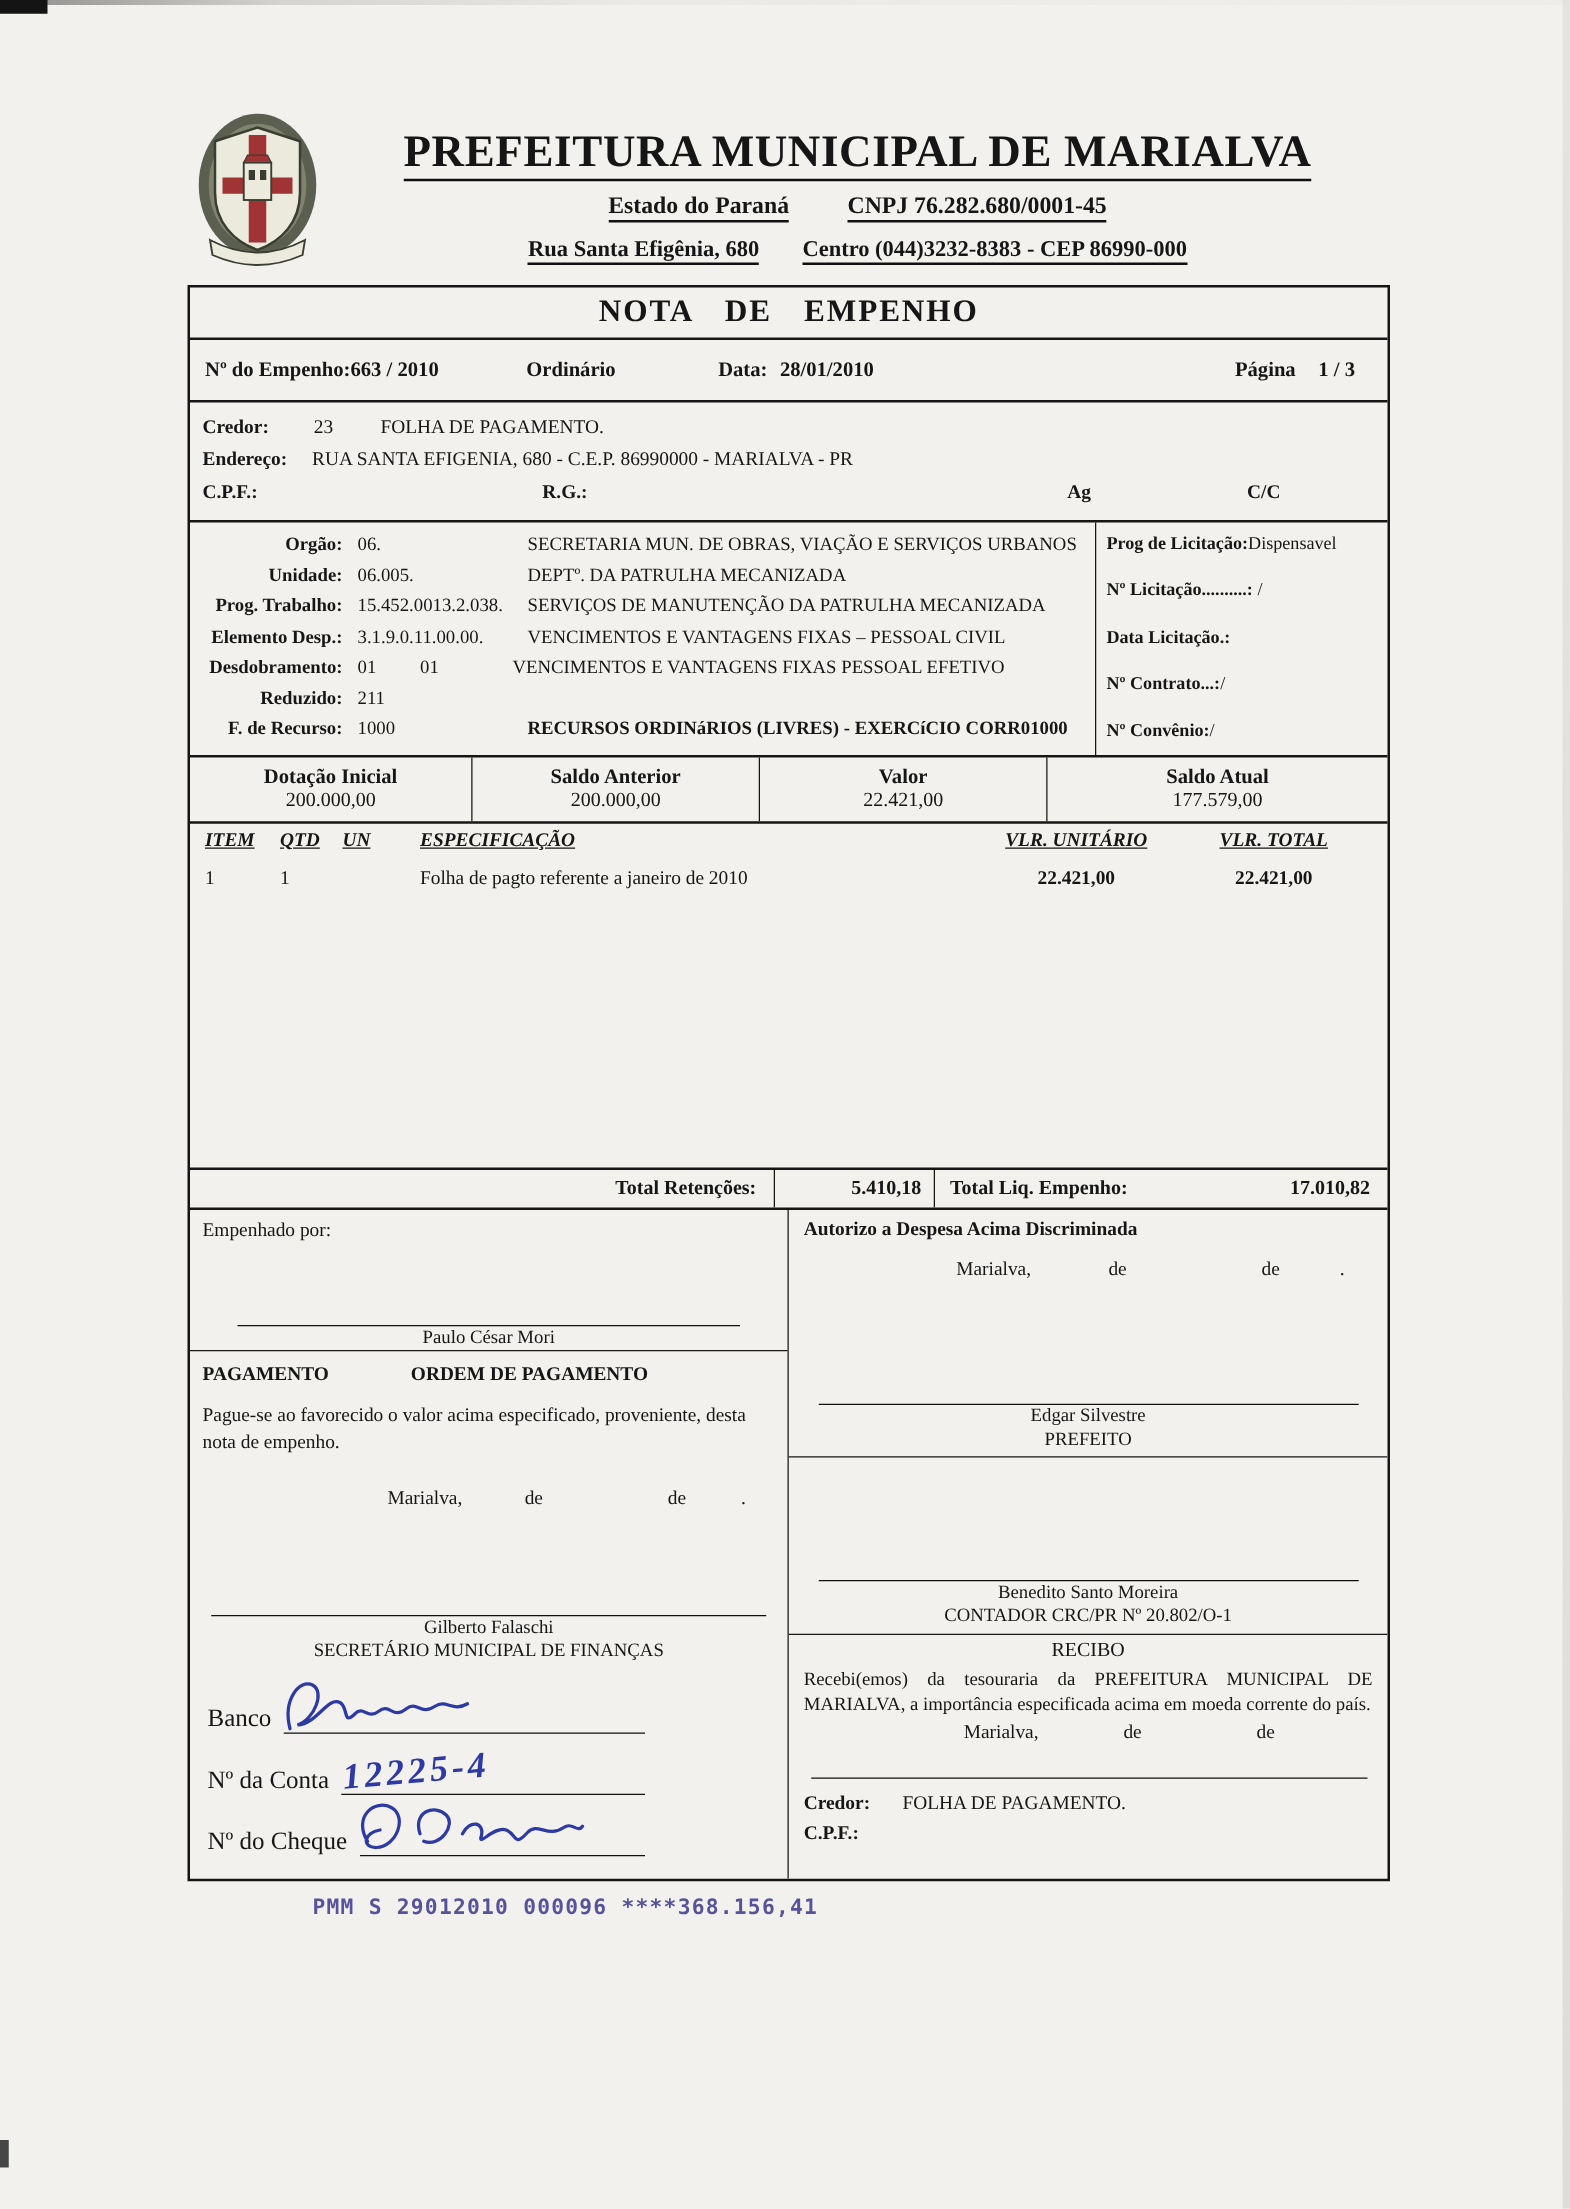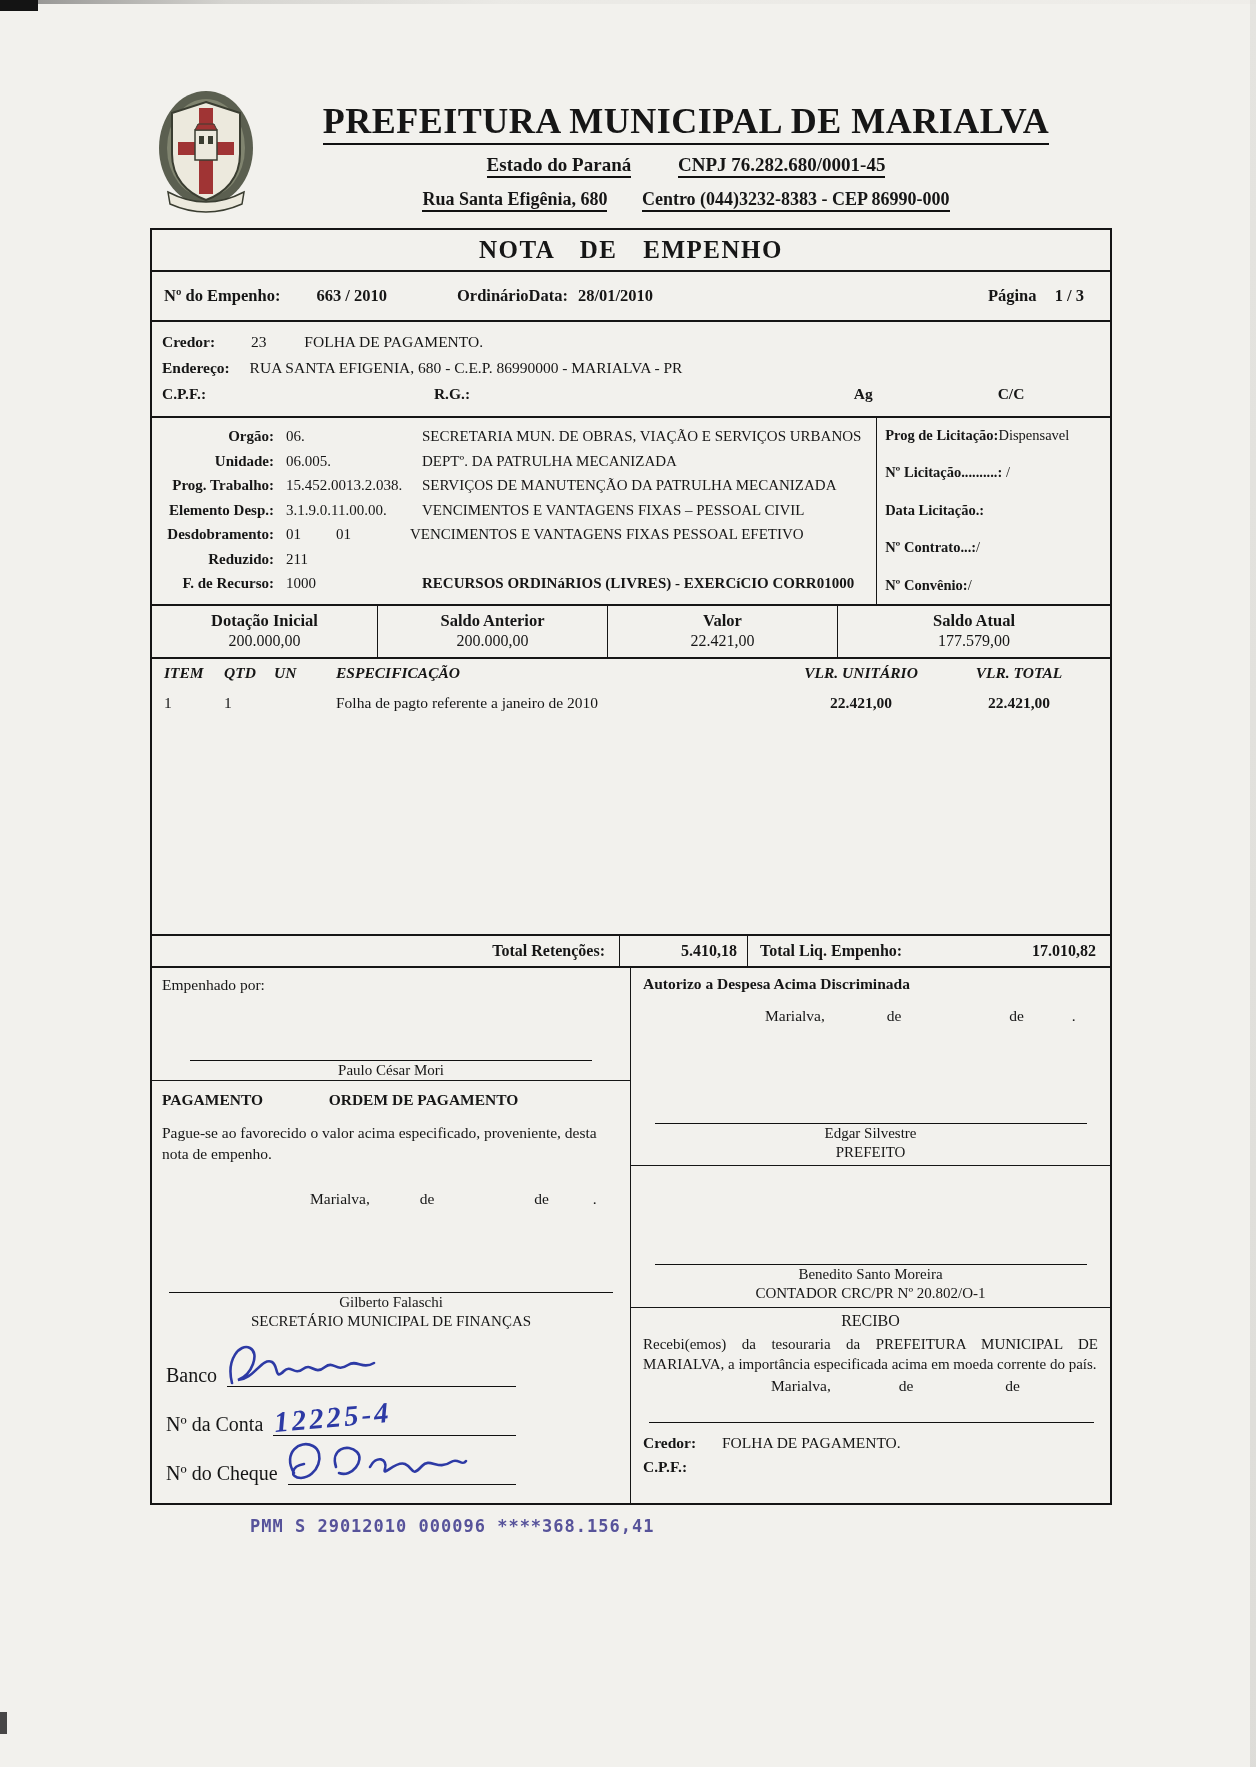--- a/index.html
+++ b/index.html
@@ -27,23 +27,23 @@
   .h-line2 .seg + .seg{margin-left:42px;}
   .h-line3{margin-top:13px;font-size:18px;font-weight:bold;}
   .h-line3 .seg{border-bottom:2px solid #111;padding-bottom:1px;}
   .h-line3 .seg + .seg{margin-left:30px;}
 
   
   .form{border:2.5px solid #151515;box-sizing:border-box;}
   .title-band{height:42px;line-height:40px;text-align:center;font-size:25px;font-weight:bold;letter-spacing:1.5px;word-spacing:18px;border-bottom:2px solid #161616;box-sizing:border-box;}
 
   .empenho-row{height:50px;display:flex;align-items:center;font-size:16.5px;font-weight:bold;padding:0 12px;border-bottom:2px solid #161616;box-sizing:border-box;}
-  .empenho-row .e-num{margin-left:36px;}
+  .empenho-row .e-num{}
   .empenho-row .e-tipo{margin-left:70px;}
-  .empenho-row .e-data{}
+  .empenho-row .e-data{margin-left:82px;}
   .empenho-row .e-pag{margin-left:auto;margin-right:14px;}
   .empenho-row .e-pag .pv{margin-left:14px;}
 
   .credor-block{padding:7px 10px 9px;font-size:15.5px;border-bottom:2px solid #161616;box-sizing:border-box;}
   .credor-block .line{line-height:26px;white-space:nowrap;}
   .lbl{font-weight:bold;}
   .cr-code{display:inline-block;margin-left:32px;}
   .cr-name{margin-left:34px;}
   .cr-end{margin-left:16px;}
   .w-cpf{display:inline-block;width:268px;}
@@ -63,21 +63,21 @@
   .lic-line .lbl{font-weight:bold;}
 
   .saldos{display:grid;grid-template-columns:225px 230px 230px 1fr;border-bottom:2px solid #161616;box-sizing:border-box;text-align:center;}
   .saldo-col{padding:5px 0 7px;}
   .saldo-col + .saldo-col{border-left:1.8px solid #161616;}
   .saldo-lbl{font-weight:bold;font-size:16.5px;}
   .saldo-val{font-size:16px;margin-top:1px;}
 
   .itens{height:275px;box-sizing:border-box;padding:5px 12px 0;font-size:15.5px;}
   .itens-grid{display:grid;grid-template-columns:56px 46px 58px 1fr 150px 158px;column-gap:4px;}
-  .it-h{font-weight:bold;font-style:italic;}
+  .it-h{font-weight:bold;font-style:italic;text-decoration:underline;}
   .it-right{text-align:center;}
   .itens-row{margin-top:12px;}
   .it-val{font-weight:bold;}
 
   .totais{display:grid;grid-template-columns:468px 128px 1fr;border-top:2px solid #161616;border-bottom:2px solid #161616;box-sizing:border-box;height:34px;font-weight:bold;font-size:16px;align-items:center;}
   .tot-c1{text-align:right;padding-right:14px;border-right:1.8px solid #161616;height:100%;display:flex;align-items:center;justify-content:flex-end;box-sizing:border-box;}
   .tot-c2{text-align:right;padding-right:10px;border-right:1.8px solid #161616;height:100%;display:flex;align-items:center;justify-content:flex-end;box-sizing:border-box;}
   .tot-c3{display:flex;justify-content:space-between;padding:0 14px 0 12px;}
 
   

